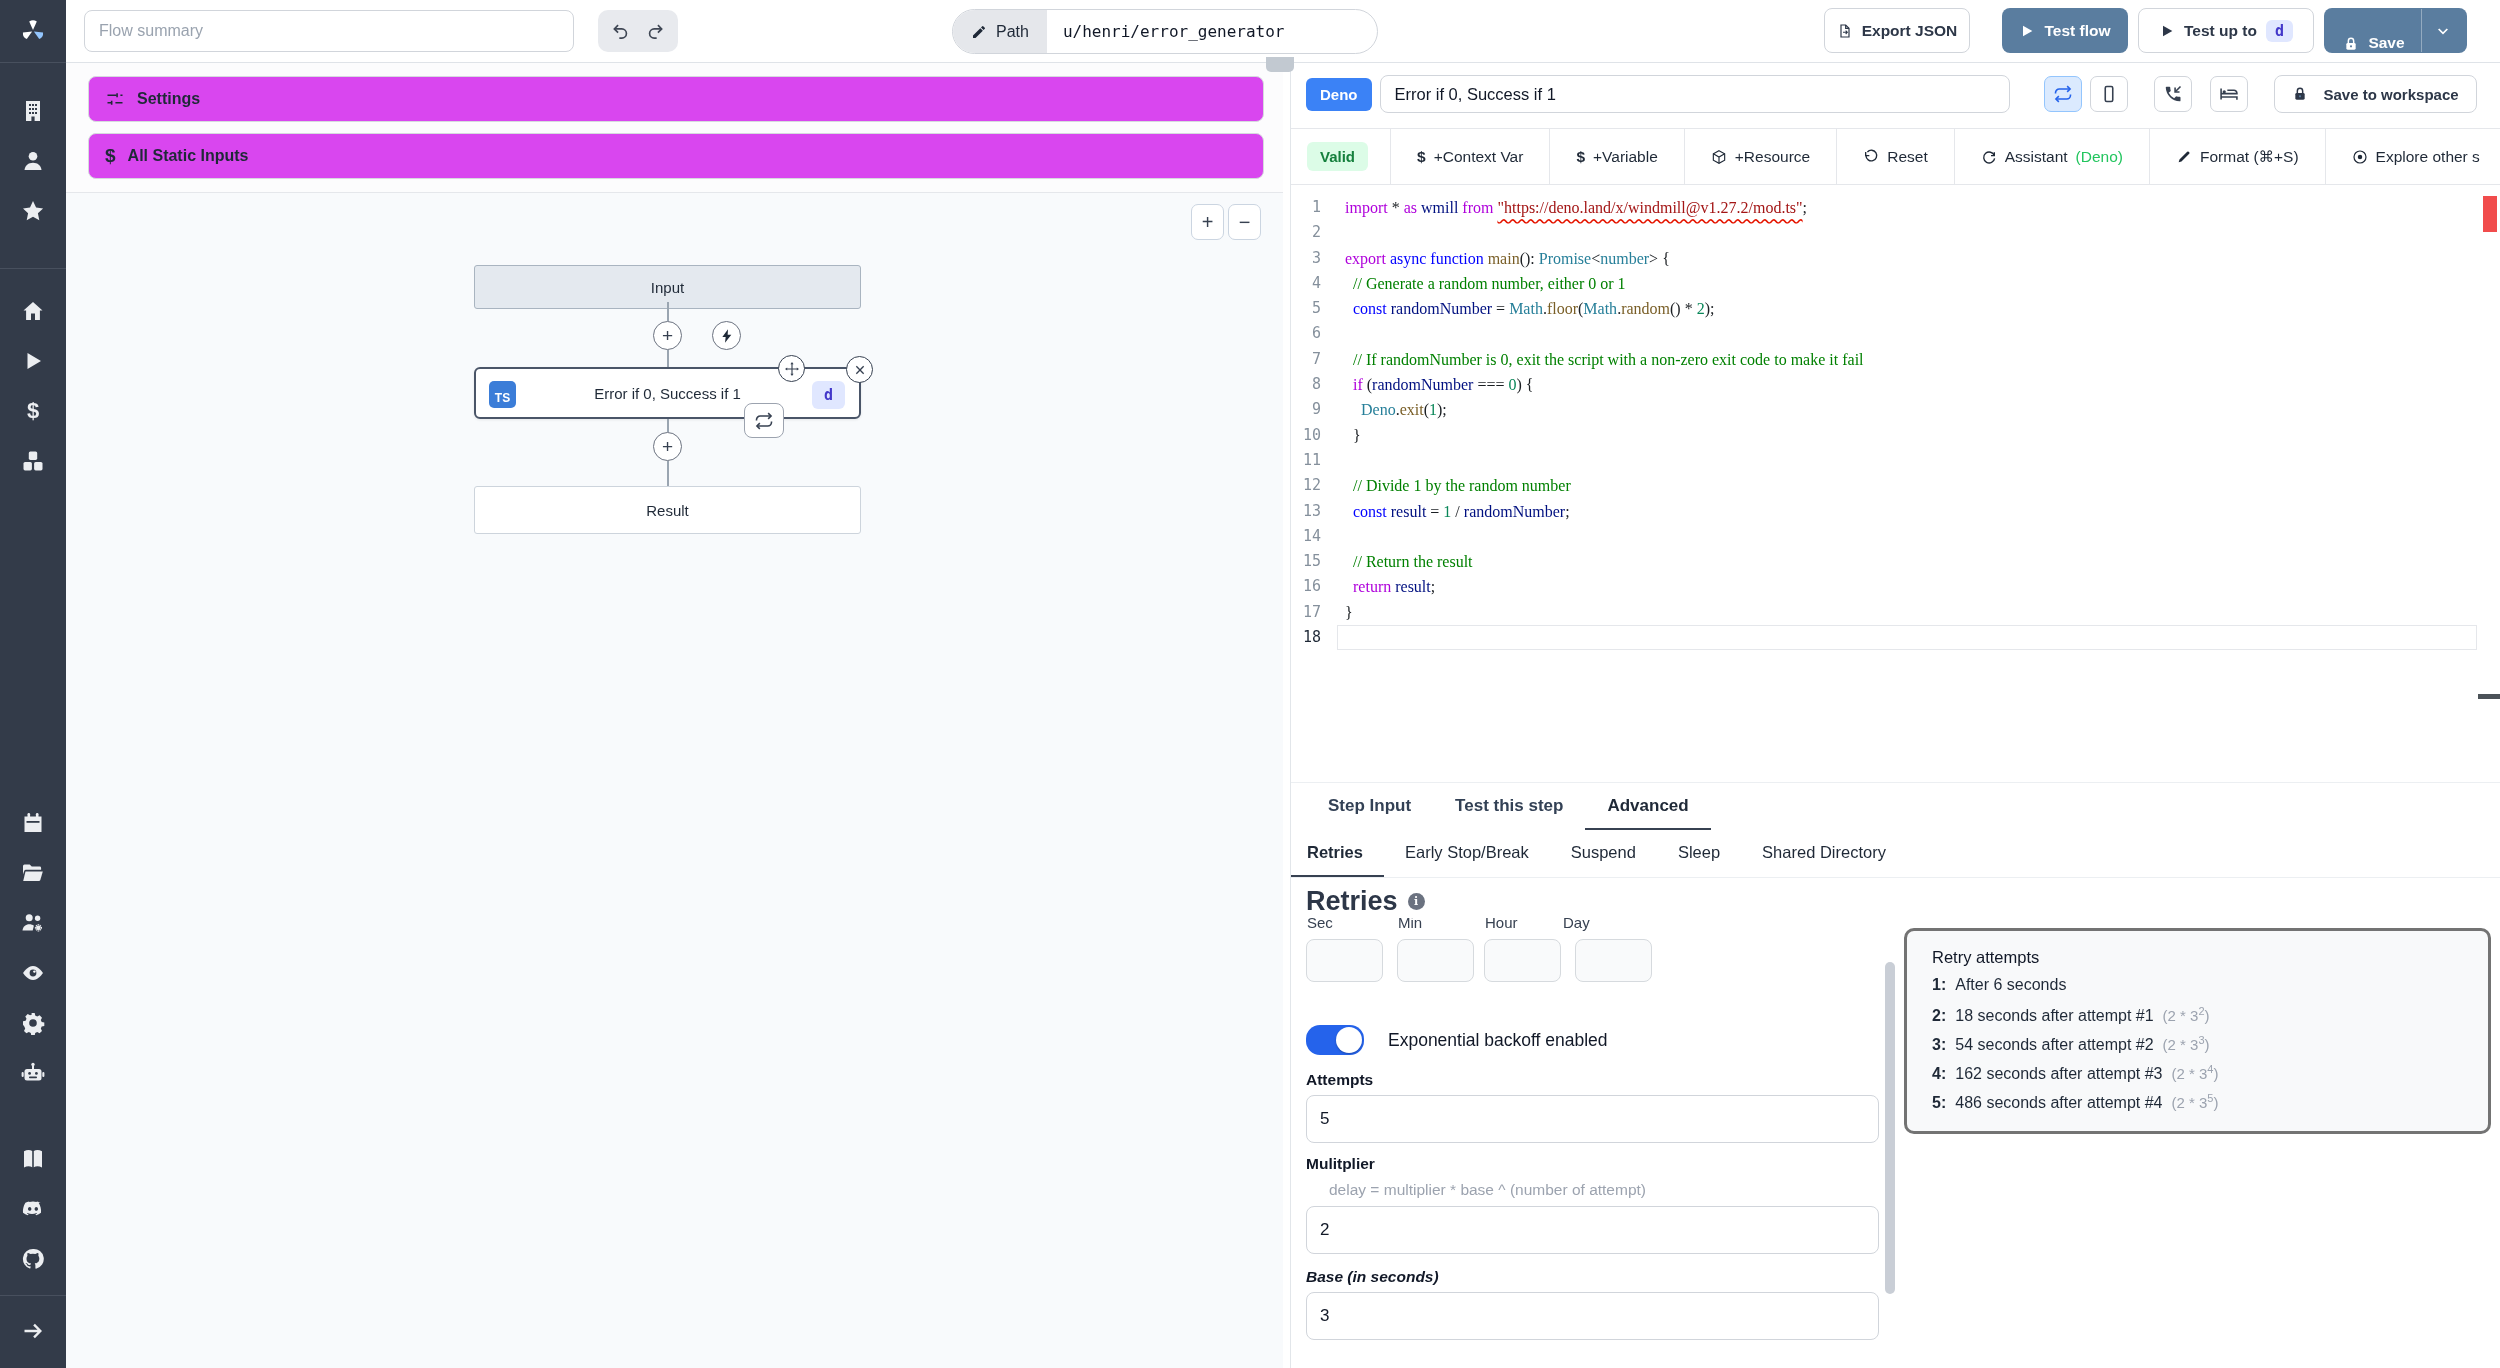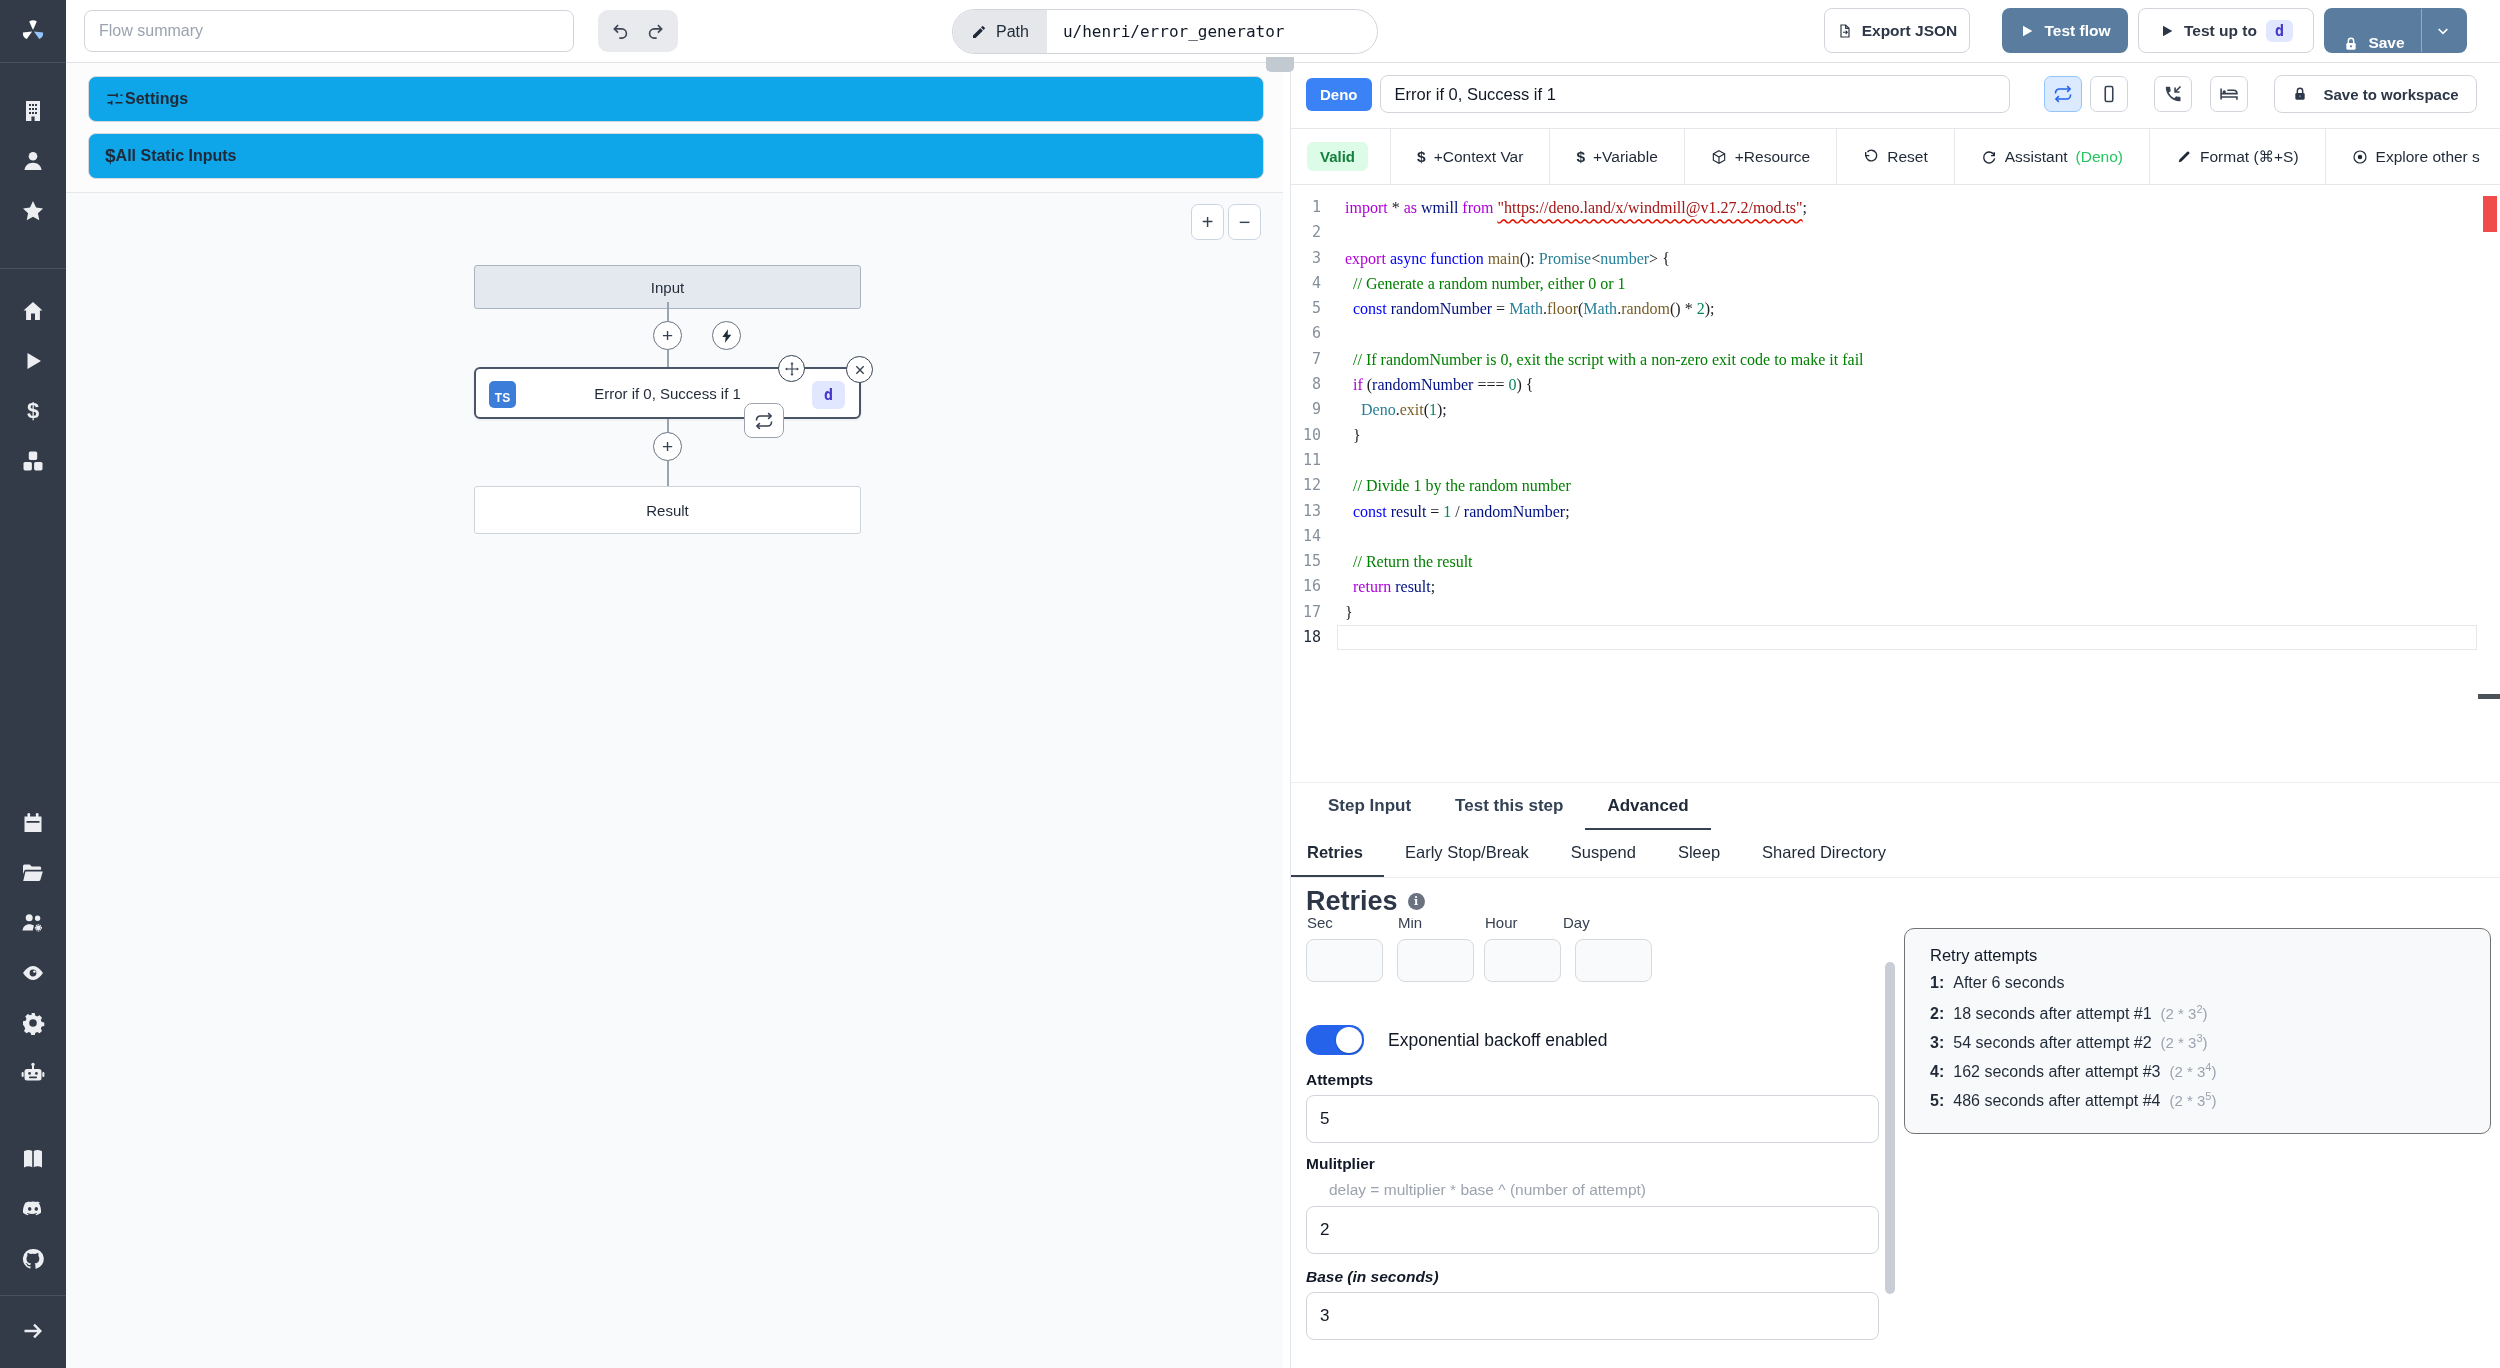--- a/index.html
+++ b/index.html
@@ -29,21 +29,21 @@
   .path-pill { position:absolute; left:886px; top:9px; height:45px; display:flex; align-items:stretch; border:1px solid #d1d5db; border-radius:23px; overflow:hidden; background:#fff; }
   .path-left { display:flex; align-items:center; gap:9px; background:#e5e7eb; padding:0 18px; font-size:16px; font-weight:500; color:#1f2937; }
   .path-right { display:flex; align-items:center; padding:0 20px 0 16px; font-size:16px; color:#111827; min-width:330px; }
   .btn { display:inline-flex; align-items:center; justify-content:center; gap:9px; border-radius:8px; font-size:15.5px; font-weight:600; cursor:pointer; border:1px solid transparent; }
   .btn-white { background:#fff; border-color:#d1d5db; color:#2d3748; }
   .btn-primary { background:#5a7d9f; color:#fff; }
   .badge-d { background:#e0e7ff; color:#4338ca; border-radius:6px; padding:2px 9px; font-size:15px; font-family:"DejaVu Sans Mono", monospace; }
 
   
   #left-panel { position:absolute; left:66px; top:63px; width:1217px; height:1305px; background:#fcfcfd; }
-  .panel-row { position:absolute; left:22px; width:1176px; height:46px; background:#0ea5e9; border:1px solid #d6dade; border-radius:8px; display:flex; align-items:center; padding:0 16px; font-size:16px; font-weight:600; color:#1f2937; cursor:pointer; }
+  .panel-row { position:absolute; left:22px; width:1176px; height:46px; background:#d946ef; border:1px solid #d6dade; border-radius:8px; display:flex; align-items:center; gap:12px; padding:0 16px; font-size:16px; font-weight:600; color:#1f2937; cursor:pointer; }
   #canvas { position:absolute; left:0; top:129px; width:1217px; height:1176px; background:#f8fafc; border-top:1px solid #e5e7eb; }
   .zoom-btn { position:absolute; top:11px; width:33px; height:36px; background:#fff; border:1px solid #cbd5e1; border-radius:7px; display:flex; align-items:center; justify-content:center; font-size:20px; color:#374151; cursor:pointer; }
   .node { position:absolute; left:408px; width:387px; display:flex; align-items:center; justify-content:center; font-size:15px; color:#1f2937; background:#fff; }
   .vline { position:absolute; left:601px; width:1.5px; background:#9aa5b1; }
   .pcircle { position:absolute; width:29px; height:29px; border-radius:50%; background:#fff; border:1.5px solid #6b7280; display:flex; align-items:center; justify-content:center; font-size:19px; color:#374151; cursor:pointer; }
   .ts-badge { position:absolute; left:13px; top:12px; width:27px; height:27px; border-radius:5px; background:#3b7dd8; color:#fff; font-size:12px; font-weight:700; display:flex; align-items:end; justify-content:center; padding-bottom:3px; }
   .node-d-badge { position:absolute; right:14px; top:12px; height:28px; padding:0 12px; display:flex; align-items:center; background:#e0e7ff; color:#4338ca; border-radius:6px; font-size:15px; font-weight:700; font-family:"DejaVu Sans Mono", monospace; }
   .node-ctl { position:absolute; width:27px; height:27px; border-radius:50%; background:#fff; border:1.5px solid #374151; color:#374151; display:flex; align-items:center; justify-content:center; cursor:pointer; }
   .toggle { width:54px; height:27px; border-radius:14px; background:#e5e7eb; position:relative; cursor:pointer; }
   .toggle .knob { position:absolute; top:2px; left:2px; width:23px; height:23px; border-radius:50%; background:#fff; box-shadow:0 1px 2px rgba(0,0,0,.25); }
@@ -87,21 +87,21 @@
   
   #content { position:absolute; left:0; top:815px; width:1210px; height:490px; }
   #retries-heading { position:absolute; left:15px; top:8px; font-size:27px; font-weight:700; color:#2d3748; display:flex; align-items:center; gap:10px; }
   .info-ic { width:17px; height:17px; border-radius:50%; background:#6b7280; color:#fff; font-size:11px; font-weight:700; display:flex; align-items:center; justify-content:center; font-family:"DejaVu Serif", serif; }
   #time-labels { position:absolute; left:0px; top:40px; width:600px; height:17px; overflow:hidden; }
   .tl { position:absolute; top:-4px; font-size:15px; font-weight:500; color:#374151; }
   .time-input { position:absolute; top:61px; width:77px; height:43px; background:#f9fafb; border:1px solid #d6dade; border-radius:8px; }
   .field-label { position:absolute; left:15px; font-size:15.5px; font-weight:700; color:#111827; }
   .field-hint { position:absolute; left:15px; font-size:15.5px; color:#9ca3af; }
   .field-input { position:absolute; left:15px; width:573px; height:48px; border:1px solid #d1d5db; border-radius:8px; font-size:17px; color:#111827; padding:0 13px; outline:none; background:#fff; }
-  #ra-panel { position:absolute; left:613px; top:50px; width:587px; height:206px; background:#f8f9fa; border:1px solid #737373; border-radius:10px; padding:17px 25px; }
+  #ra-panel { position:absolute; left:613px; top:50px; width:587px; height:206px; background:#f8f9fa; border:3px solid #737373; border-radius:10px; padding:17px 25px; }
   #ra-title { font-size:16.5px; font-weight:500; color:#111827; }
   .ra-row { display:flex; align-items:baseline; gap:9px; height:29px; font-size:16px; color:#1f2937; }
   .ra-n { font-weight:700; }
   .ra-f { color:#9ca3af; font-size:15px; }
   .ra-f sup { font-size:11px; }
   #content-scrollbar { position:absolute; left:594px; top:84px; width:10px; height:332px; background:#c9ced6; border-radius:5px; }
 </style>
 </head>
 <body>
 

